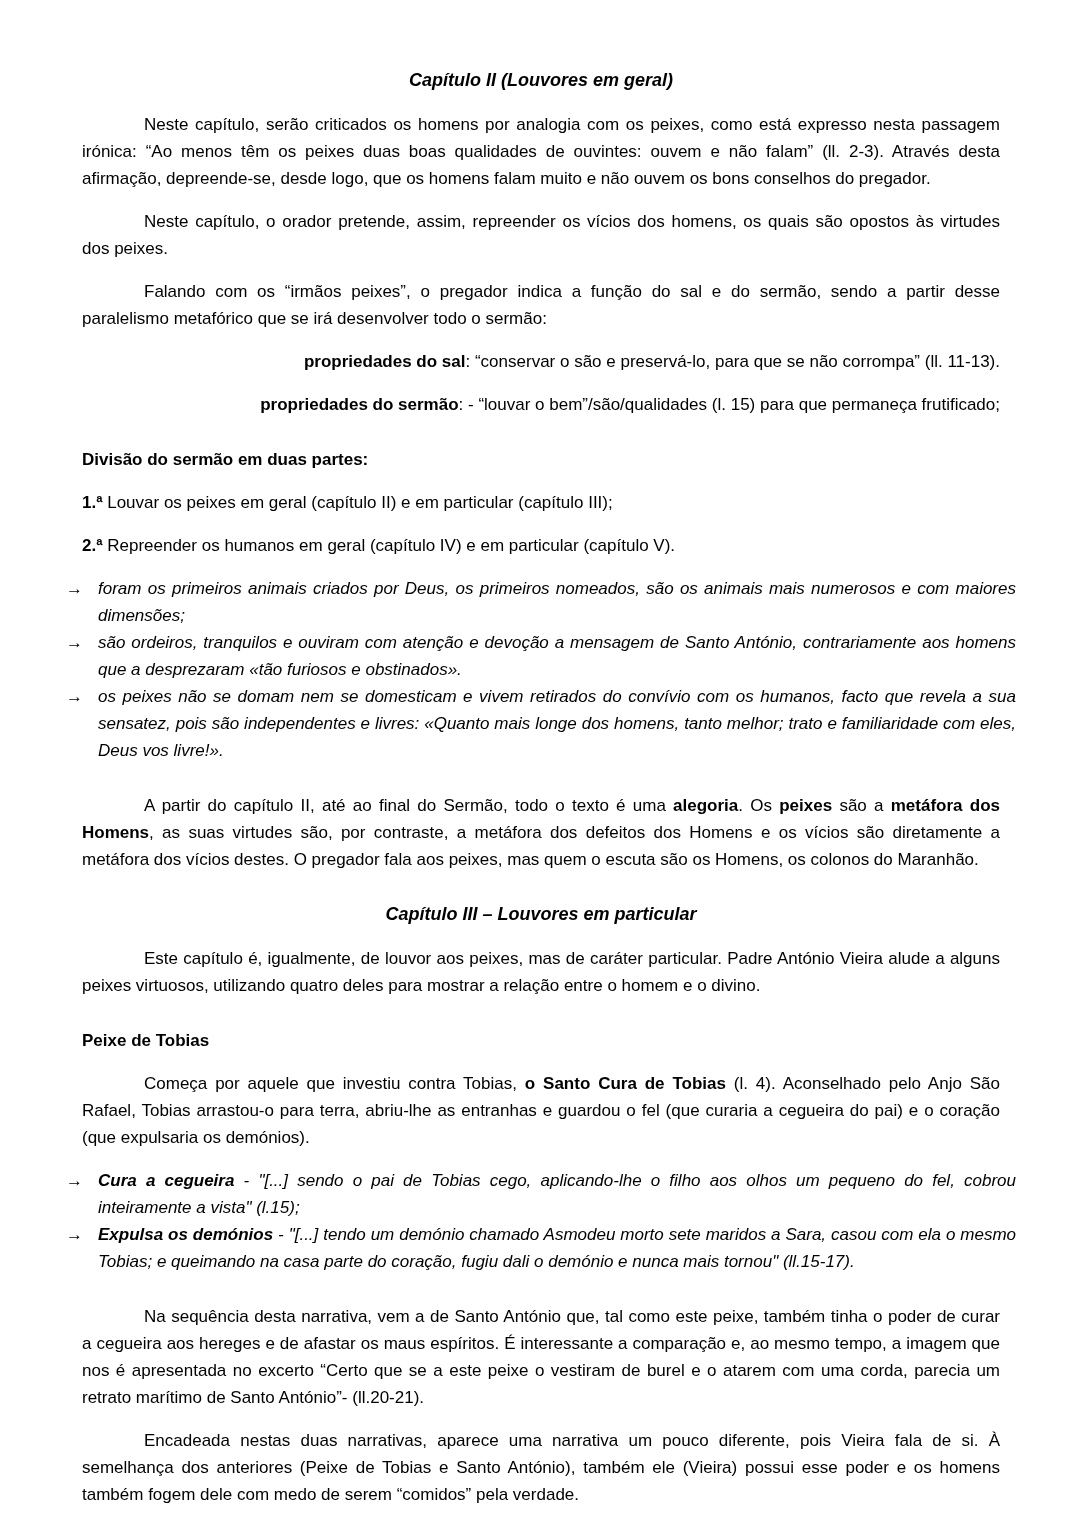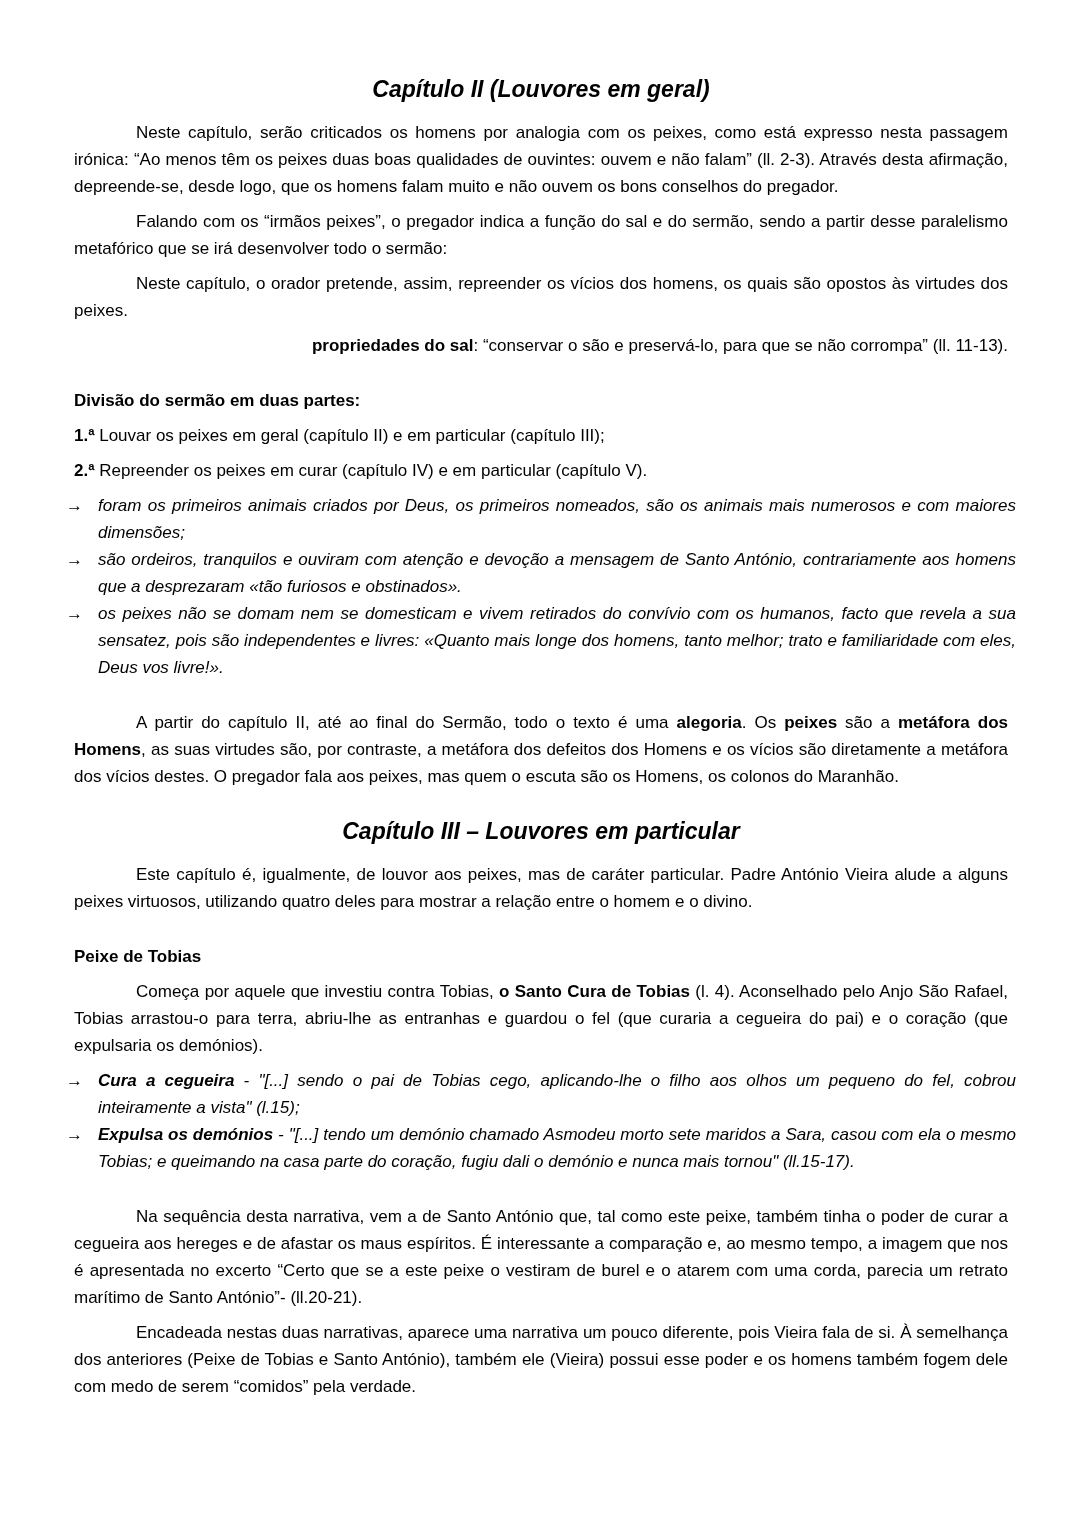--- a/index.html
+++ b/index.html
@@ -13,28 +13,28 @@
     box-sizing: border-box;
     background: #ffffff;
     color: #000000;
     padding: 62px 64px 60px 66px;
     font-family: "Liberation Sans", sans-serif;
     font-size: 17px;
     line-height: 27px;
   }
   .chapter-title {
     text-align: center;
-    font-size: 23px;
+    font-size: 18px;
     line-height: 30px;
     font-weight: bold;
     font-style: italic;
-    margin: 12px 0 15px 0;
+    margin: 3px 0 15px 0;
   }
   .para {
-    margin: 8px;
+    margin: 16px;
     text-align: justify;
   }
   .ind { text-indent: 62px; }
   .sub { margin-left: 62px; text-align: right; }
   .sub2 { margin-left: 274px; text-align: left; }
   .mt1 { margin-top: 28px; }
   .mt2 { margin-top: 26px; }
   .arrow-item {
     display: flex;
     margin: 0;
@@ -51,28 +51,29 @@
   b { font-weight: bold; }
 </style>
 </head>
 <body>
 
 <div class="page">
 
   <h1 class="chapter-title">Capítulo II (Louvores em geral)</h1>
 
   <p class="para ind"><span>Neste capítulo, serão criticados os homens por analogia com os peixes, como está expresso nesta passagem irónica: “Ao menos têm os peixes duas boas qualidades de ouvintes: ouvem e não falam” (ll. 2-3). Através desta afirmação, depreende-se, desde logo, que os homens falam muito e não ouvem os bons conselhos do pregador.</span></p>
+  <p class="para ind"><span>Neste capítulo, o orador pretende, assim, repreender os vícios dos homens, os quais são opostos às virtudes dos peixes.</span></p>
   <p class="para ind"><span>Falando com os “irmãos peixes”, o pregador indica a função do sal e do sermão, sendo a partir desse paralelismo metafórico que se irá desenvolver todo o sermão:</span></p>
-  <p class="para ind"><span>Neste capítulo, o orador pretende, assim, repreender os vícios dos homens, os quais são opostos às virtudes dos peixes.</span></p>
 
   <p class="para sub"><b>propriedades do sal</b><span>: “conservar o são e preservá-lo, para que se não corrompa” (ll. 11-13).</span></p>
+  <p class="para sub"><b>propriedades do sermão</b><span>: - “louvar o bem”/são/qualidades (l. 15) para que permaneça frutificado;</span></p>
 
   <p class="para mt1"><b>Divisão do sermão em duas partes:</b></p>
   <p class="para"><b>1.ª</b><span> Louvar os peixes em geral (capítulo II) e em particular (capítulo III);</span></p>
-  <p class="para"><b>2.ª</b><span> Repreender os peixes em curar (capítulo IV) e em particular (capítulo V).</span></p>
+  <p class="para"><b>2.ª</b><span> Repreender os humanos em geral (capítulo IV) e em particular (capítulo V).</span></p>
 
 
   <div class="arrow-item">
     <span class="arrow-marker">→</span>
     <span class="arrow-text"><span>foram os primeiros animais criados por Deus, os primeiros nomeados, são os animais mais numerosos e com maiores dimensões;</span></span>
   </div>
   <div class="arrow-item">
     <span class="arrow-marker">→</span>
     <span class="arrow-text"><span>são ordeiros, tranquilos e ouviram com atenção e devoção a mensagem de Santo António, contrariamente aos homens que a desprezaram «tão furiosos e obstinados».</span></span>
   </div>

